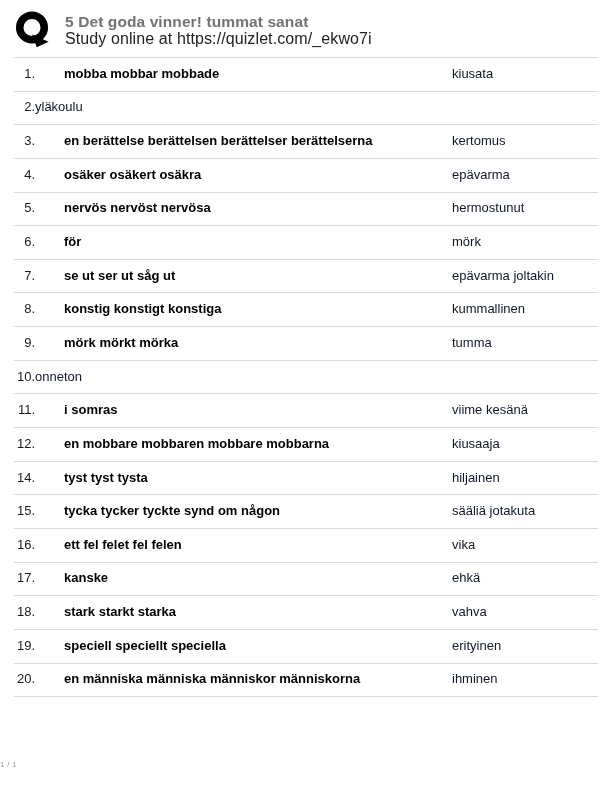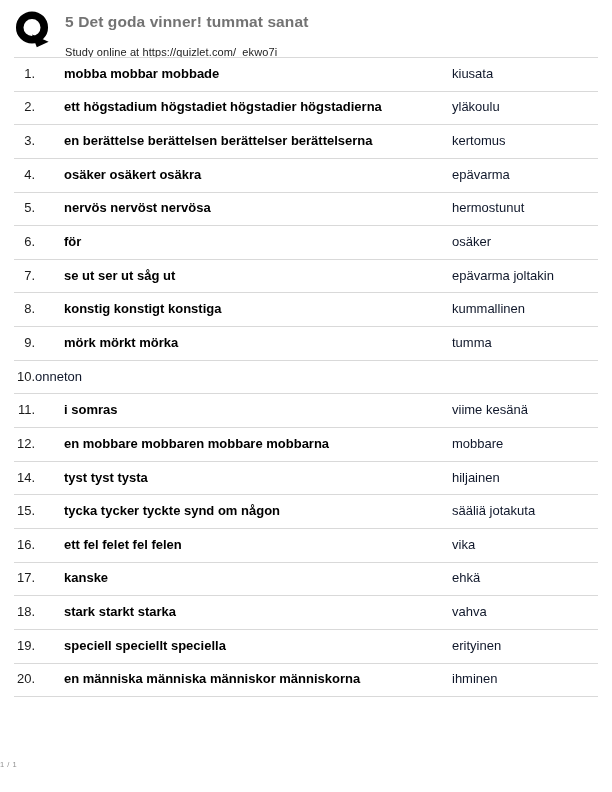--- a/index.html
+++ b/index.html
@@ -33,22 +33,22 @@
     top: 13px;
   }
   .title {
     font-size: 15.5px;
     font-weight: bold;
     color: #737373;
     line-height: 1.1;
     letter-spacing: 0.1px;
   }
   .subtitle {
-    margin-top: 16px;
-    font-size: 11px;
+    margin-top: 0;
+    font-size: 16px;
     color: #222;
     letter-spacing: 0.1px;
   }
 
   
   .wordlist {
     position: absolute;
     left: 14px;
     top: 57px;
     width: 584px;
@@ -114,42 +114,41 @@
   </div>
 
   <div class="wordlist" id="wordlist">
       <div class="row">
         <span class="num">1.</span>
         <span class="term">mobba mobbar mobbade</span>
         <span class="def">kiusata</span>
       </div>
       <div class="row">
         <span class="num">2.</span>
-        <span class="term">ett högstadium högstadiet högstadier högstadierna</span>
         <span class="def">yläkoulu</span>
       </div>
       <div class="row">
         <span class="num">3.</span>
         <span class="term">en berättelse berättelsen berättelser berättelserna</span>
         <span class="def">kertomus</span>
       </div>
       <div class="row">
         <span class="num">4.</span>
         <span class="term">osäker osäkert osäkra</span>
         <span class="def">epävarma</span>
       </div>
       <div class="row">
         <span class="num">5.</span>
         <span class="term">nervös nervöst nervösa</span>
         <span class="def">hermostunut</span>
       </div>
       <div class="row">
         <span class="num">6.</span>
         <span class="term">för</span>
-        <span class="def">osäker</span>
+        <span class="def">mörk</span>
       </div>
       <div class="row">
         <span class="num">7.</span>
         <span class="term">se ut ser ut såg ut</span>
         <span class="def">epävarma joltakin</span>
       </div>
       <div class="row">
         <span class="num">8.</span>
         <span class="term">konstig konstigt konstiga</span>
         <span class="def">kummallinen</span>
@@ -164,21 +163,21 @@
         <span class="def">onneton</span>
       </div>
       <div class="row">
         <span class="num">11.</span>
         <span class="term">i somras</span>
         <span class="def">viime kesänä</span>
       </div>
       <div class="row">
         <span class="num">12.</span>
         <span class="term">en mobbare mobbaren mobbare mobbarna</span>
-        <span class="def">mobbare</span>
+        <span class="def">kiusaaja</span>
       </div>
       <div class="row">
         <span class="num">14.</span>
         <span class="term">tyst tyst tysta</span>
         <span class="def">hiljainen</span>
       </div>
       <div class="row">
         <span class="num">15.</span>
         <span class="term">tycka tycker tyckte synd om någon</span>
         <span class="def">sääliä jotakuta</span>

